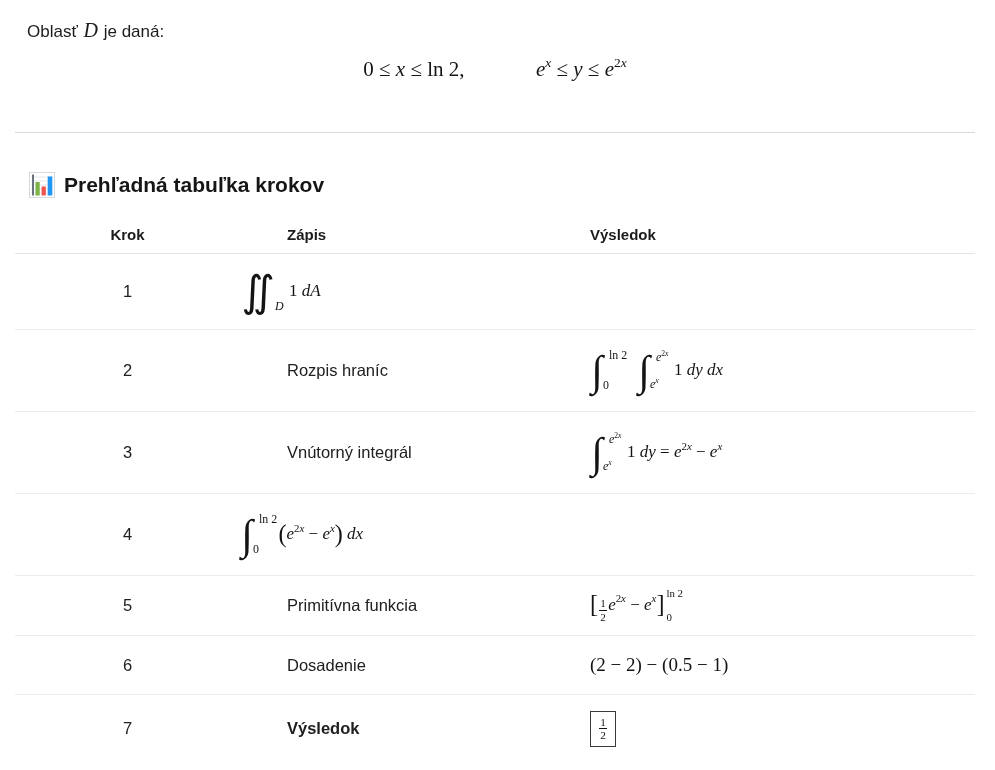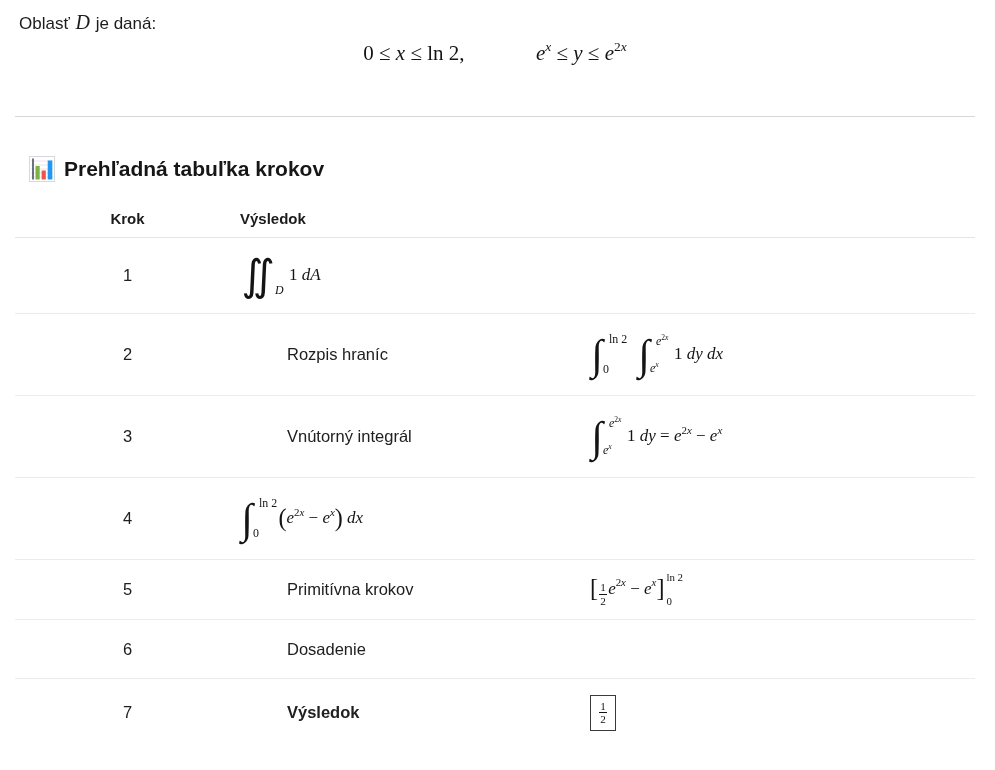--- a/index.html
+++ b/index.html
@@ -1,20 +1,20 @@
 <!DOCTYPE html>
 <html><head>
 <meta charset="utf-8">
 <style>
   html,body{margin:0;padding:0;width:995px;height:770px;background:#ffffff;overflow:hidden;}
   body{font-family:"Liberation Sans","DejaVu Sans",sans-serif;color:#1d1d1f;}
   .content{padding:0 20px 0 15px;}
 
   
-  .intro{margin:4px;padding-top:5px;font-size:17px;line-height:1.35;color:#1c1c1e;}
+  .intro{margin:12px;padding-top:5px;font-size:17px;line-height:1.35;color:#1c1c1e;}
   .intro .mvar{font-family:"Liberation Serif","DejaVu Serif",serif;font-style:italic;font-size:20px;padding:0 1px;}
 
   
   .formula{text-align:center;font-size:21px;min-height:42px;}
 
   
   .math{font-family:"Liberation Serif","DejaVu Serif",serif;color:#141414;}
   .mt{white-space:pre;}
   .mi{font-style:italic;white-space:pre;}
   .msup{font-size:.64em;vertical-align:.7em;line-height:1;white-space:pre;}
@@ -84,20 +84,21 @@
       <rect x="6.5" y="10" width="4.2" height="13.5" fill="#7cb342"></rect>
       <rect x="12.6" y="14.5" width="4.2" height="9" fill="#ef5350"></rect>
       <rect x="18.7" y="4.5" width="4.6" height="19" fill="#2196f3"></rect>
     </svg>
     <span>Prehľadná tabuľka krokov</span>
   </h2>
 
   <div class="steps">
     <div class="row thead">
       <div class="c1">Krok</div>
+      <div class="c2">Zápis</div>
       <div class="c3">Výsledok</div>
     </div>
     <div id="rows">
   <div class="row trow">
     <div class="c1 num">1</div>
     <div class="c3 math result"><span class="mint">
               <span class="mg">∬</span>
               <span class="mlims">
                 <span class="mup"></span>
                 <span class="mlo"><span class="mt mi">D</span></span>
@@ -141,33 +142,34 @@
               <span class="mg">∫</span>
               <span class="mlims">
                 <span class="mup"><span class="mt">ln 2</span></span>
                 <span class="mlo"><span class="mt">0</span></span>
               </span>
             </span><span class="mbig mt">(</span><span class="mt mi">e</span><span class="msup"><span class="mt">2</span><span class="mt mi">x</span></span><span class="mt"> − </span><span class="mt mi">e</span><span class="msup"><span class="mt mi">x</span></span><span class="mbig mt">)</span><span class="mt"> </span><span class="mt mi">dx</span></div>
   </div>
 
   <div class="row trow">
     <div class="c1 num">5</div>
-    <div class="c2 label">Primitívna krokov</div>
+    <div class="c2 label">Primitívna funkcia</div>
     <div class="c3 math result"><span class="mbig mt">[</span><span class="mfrac">
               <span class="mnum"><span class="mt">1</span></span>
               <span class="mden"><span class="mt">2</span></span>
             </span><span class="mt mi">e</span><span class="msup"><span class="mt">2</span><span class="mt mi">x</span></span><span class="mt"> − </span><span class="mt mi">e</span><span class="msup"><span class="mt mi">x</span></span><span class="mbig mt">]</span><span class="mss">
               <span class="mssu"><span class="mt">ln 2</span></span>
               <span class="mssl"><span class="mt">0</span></span>
             </span></div>
   </div>
 
   <div class="row trow">
     <div class="c1 num">6</div>
     <div class="c2 label">Dosadenie</div>
+    <div class="c3 math result"><span class="mt">(2 − 2) − (0.5 − 1)</span></div>
   </div>
 
   <div class="row trow">
     <div class="c1 num">7</div>
     <div class="c2 label bold">Výsledok</div>
     <div class="c3 math result"><span class="mbox">
               <span class="mfrac">
                 <span class="mnum"><span class="mt">1</span></span>
                 <span class="mden"><span class="mt">2</span></span>
               </span>

